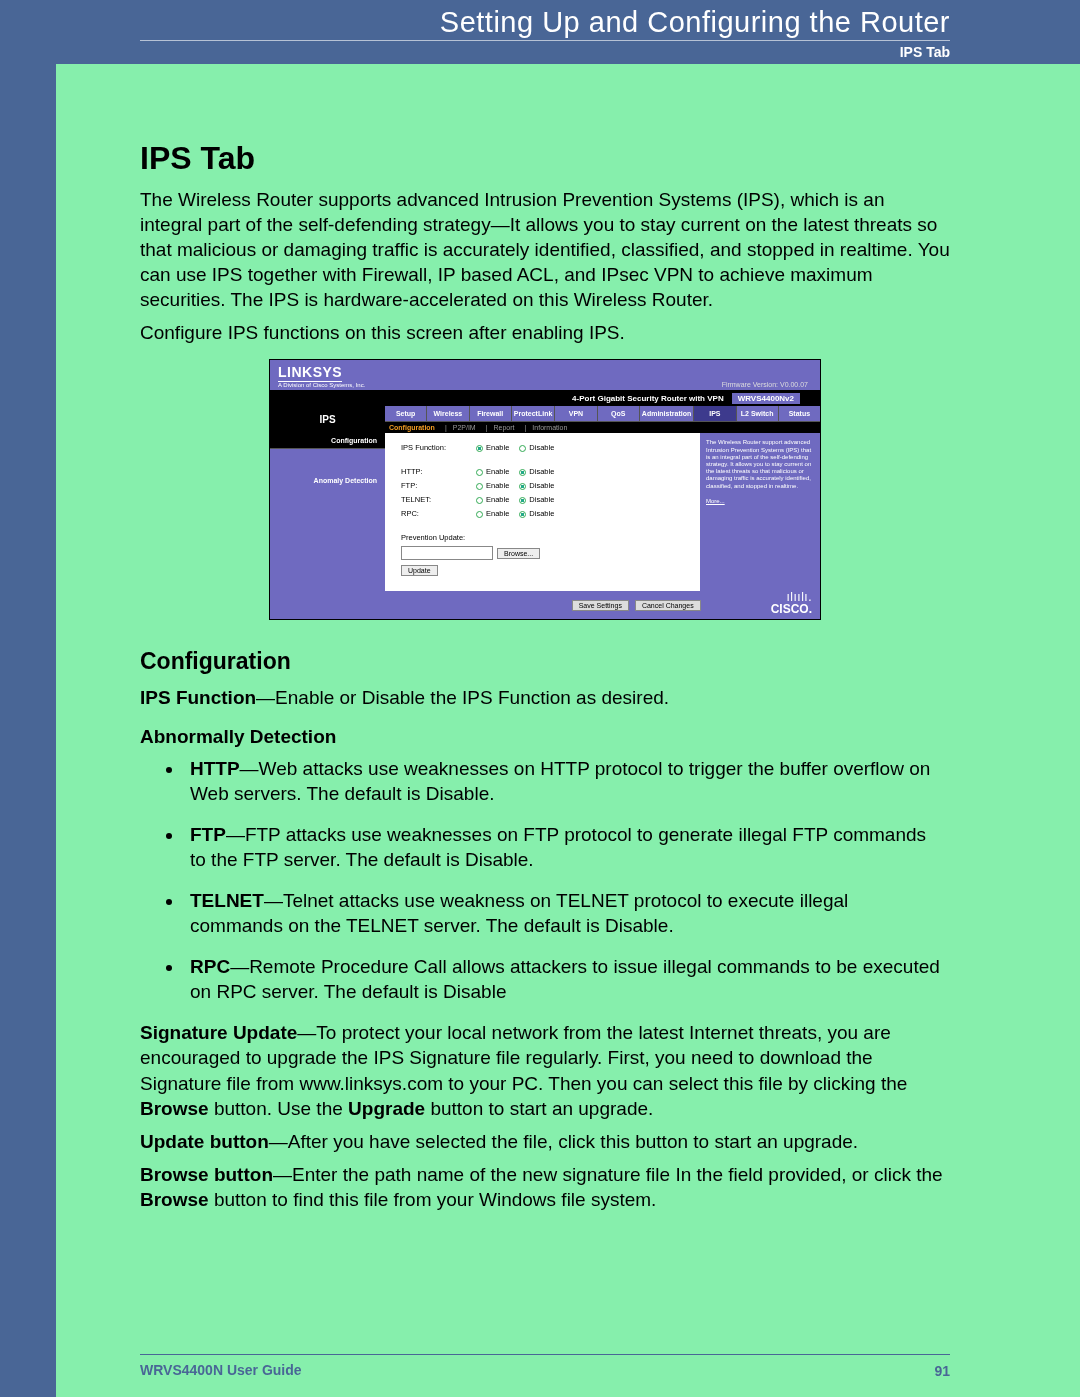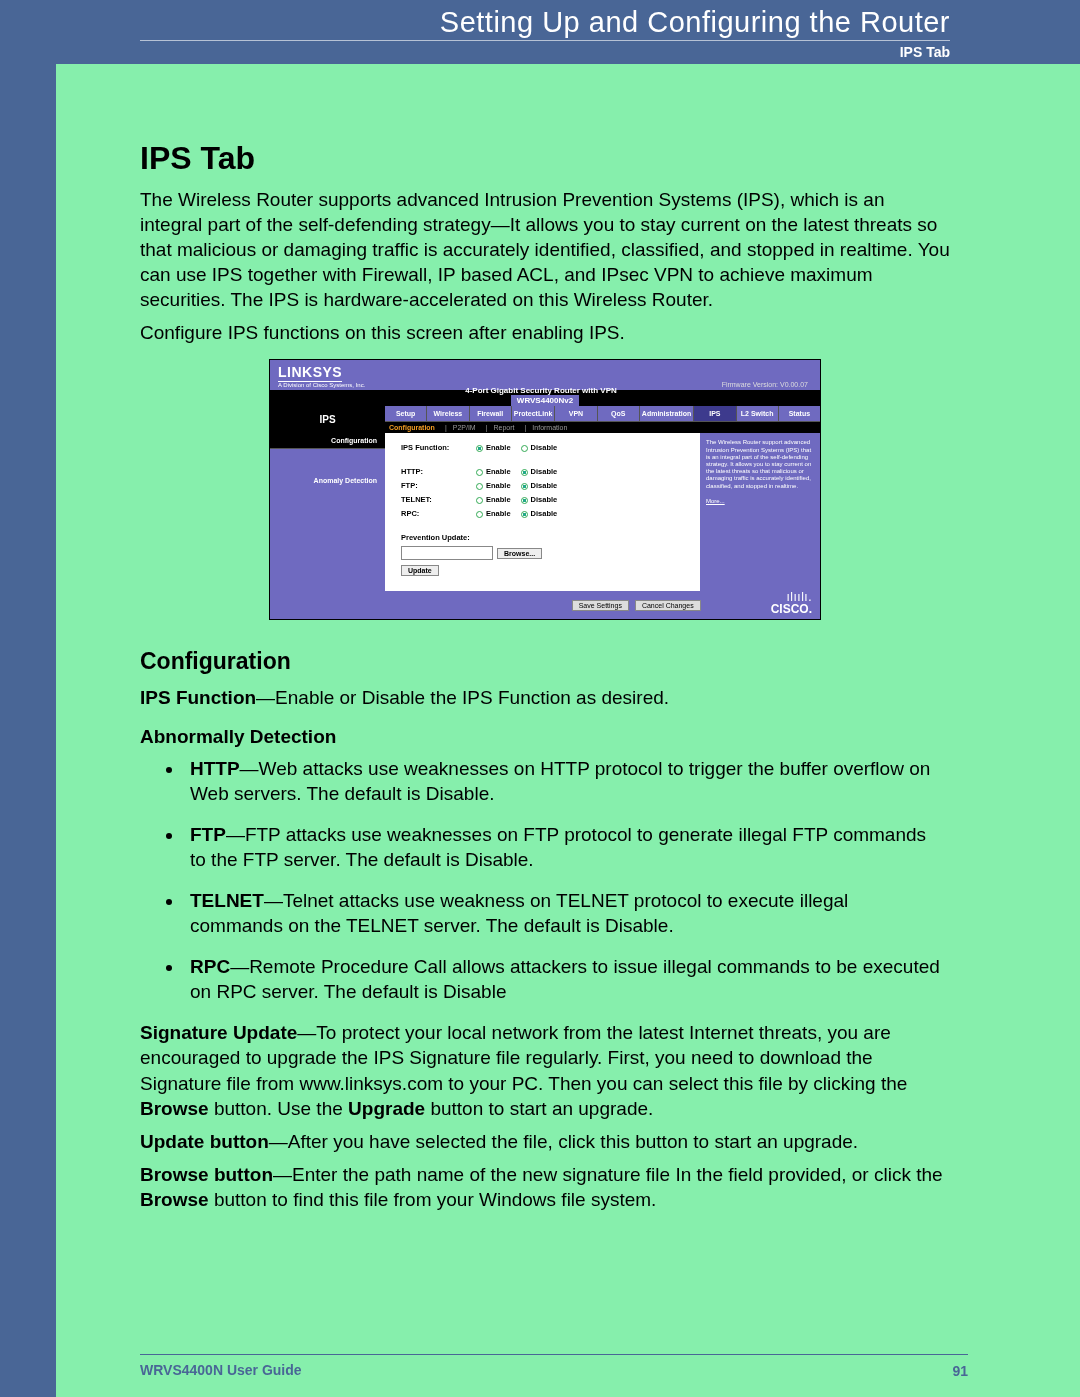--- a/index.html
+++ b/index.html
@@ -96,21 +96,21 @@
     margin-bottom: 16px;
     padding-left: 6px;
   }
   .b { font-weight: 700; }
 
   
   .footer {
     position: absolute;
     bottom: 18px;
     left: 140px;
-    right: 112px;
+    right: 130px;
   }
   .footer-rule {
     height: 1px;
     background: #496696;
     margin-bottom: 6px;
   }
   .footer-left {
     color: #496696;
     font-weight: 700;
     font-size: 14px;
@@ -158,21 +158,20 @@
     color: #ddd;
     align-self: flex-end;
   }
   .rc-device-row {
     background: #000;
     height: 16px;
     display: flex;
     align-items: center;
     justify-content: flex-end;
     padding: 0 20px;
-    flex-direction: column;
   }
   .rc-device {
     font-size: 8px;
     font-weight: 700;
     margin-right: 8px;
   }
   .rc-device-box {
     background: #6f6ac0;
     color:#fff;
     font-weight:700;
@@ -248,21 +247,20 @@
   }
   .rc-side-item.active {
     background: #000;
     color: #fff;
   }
   .rc-main {
     flex: 1;
     background: #fff;
     color: #000;
     padding: 10px 10px 10px 16px;
-    font-weight: bold;
   }
   .rc-help {
     width: 108px;
     background: #6f6ac0;
     color: #fff;
     font-size: 6px;
     padding: 6px 6px;
     line-height: 1.2;
   }
   .rc-help-more {

